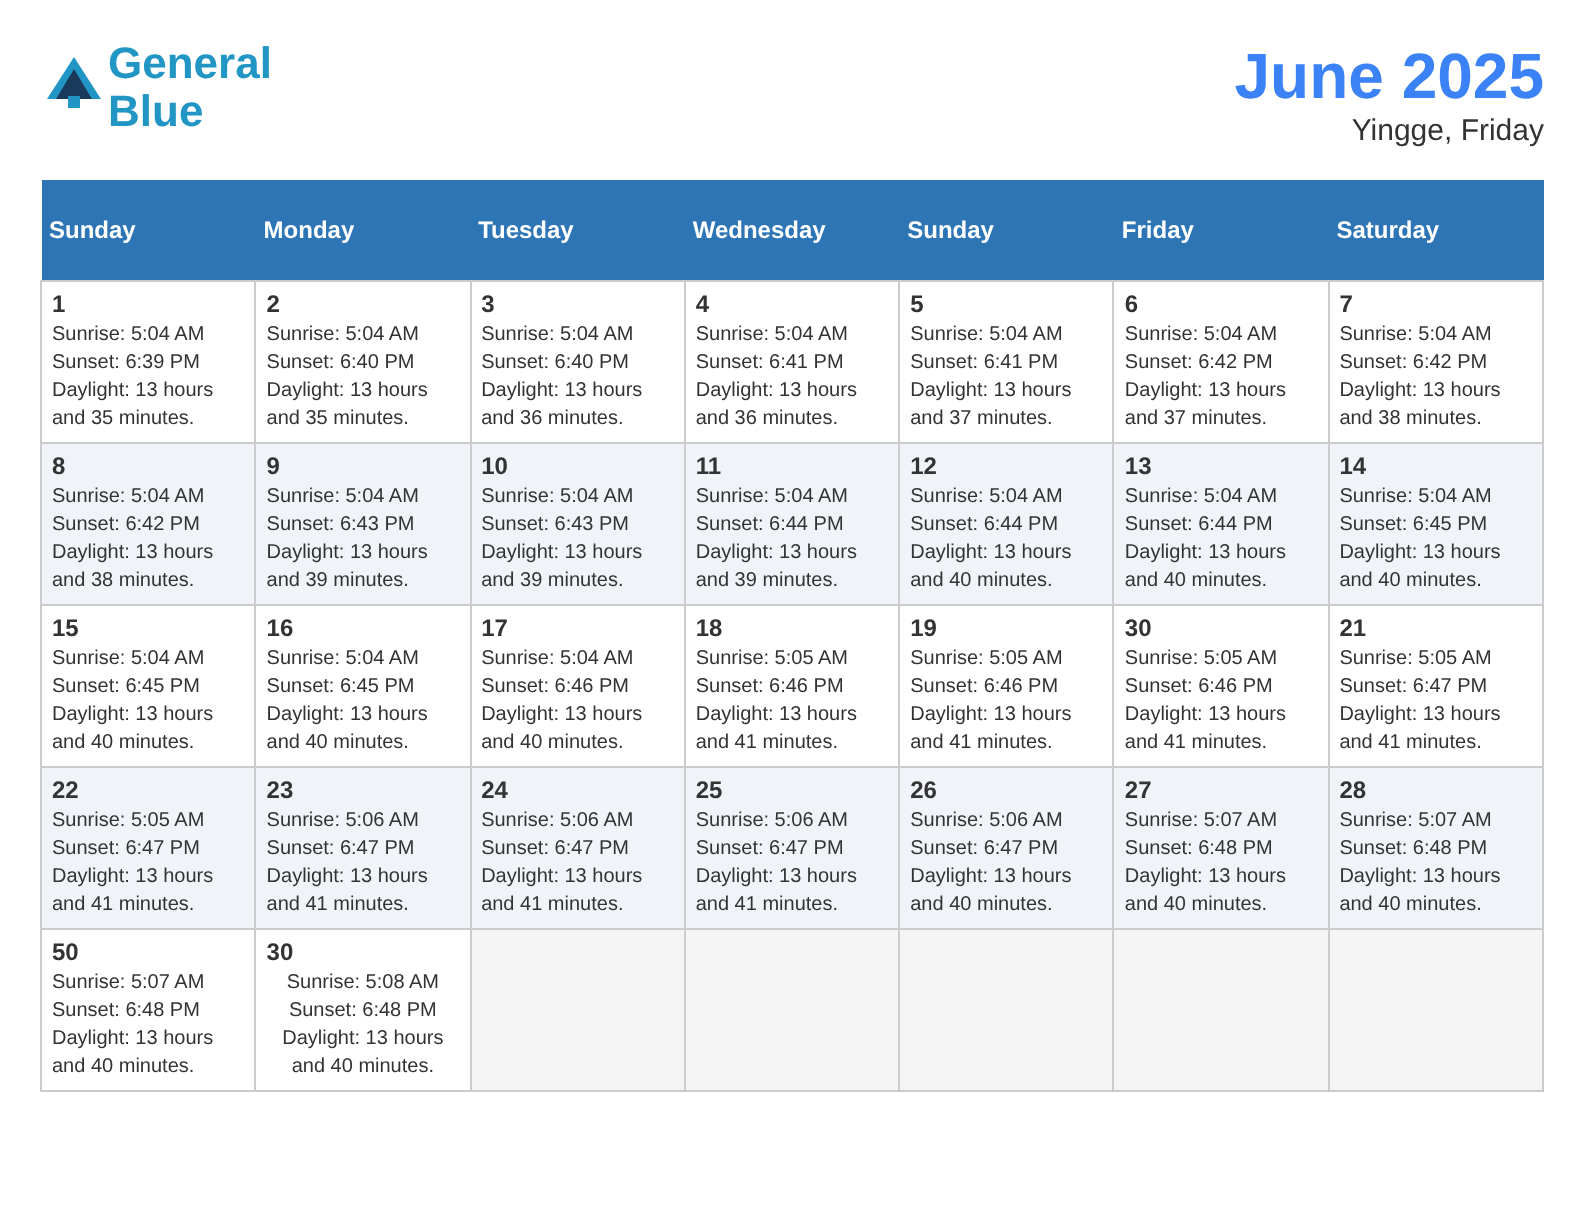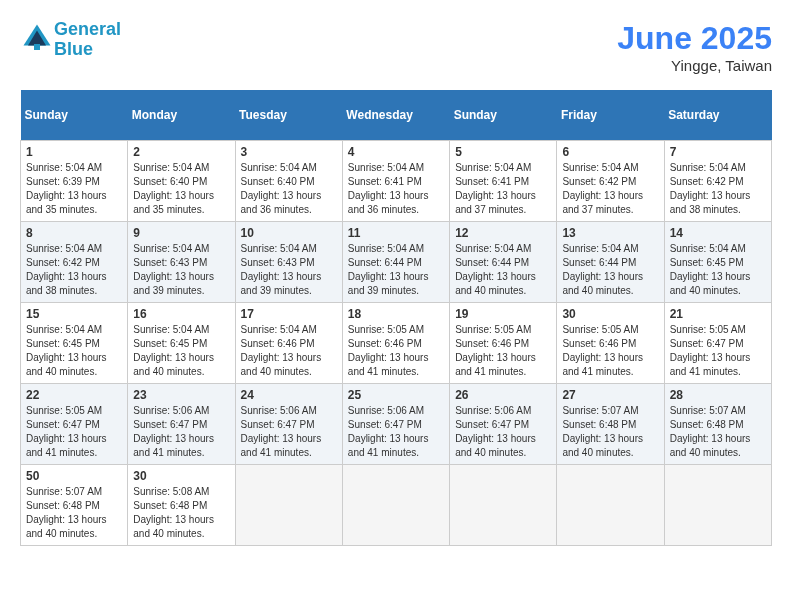--- a/index.html
+++ b/index.html
@@ -14,21 +14,21 @@
       display: flex;
       justify-content: space-between;
       align-items: flex-start;
       margin-bottom: 16px;
     }
     .logo {
       display: flex;
       align-items: center;
     }
     .logo-text {
-      font-size: 18px;
+      font-size: 22px;
       font-weight: bold;
       color: #1a3a5c;
       line-height: 1.1;
     }
     .logo-text span {
       color: #2196c4;
     }
     .logo-icon {
       width: 30px;
       height: 30px;
@@ -104,21 +104,21 @@
         <rect x="16" y="28" width="8" height="8" fill="#2196c4"></rect>
       </svg>
     </div>
     <div class="logo-text">
       <div><span>General</span></div>
       <div><span style="color:#2196c4">Blue</span></div>
     </div>
   </div>
   <div class="title-section">
     <div class="month-title">June 2025</div>
-    <div class="location">Yingge, Taiwan</div>
+    <div class="location">Yingge, Friday</div>
   </div>
 </div>
 
 <table>
   <thead>
     <tr>
       <th>Sunday</th>
       <th>Monday</th>
       <th>Tuesday</th>
       <th>Wednesday</th>
@@ -306,21 +306,21 @@
       </tr>
       <tr>
         <td>
           <span class="day-number">50</span>
           <div class="day-info" style="white-space: pre-line;">Sunrise: 5:07 AM
 Sunset: 6:48 PM
 Daylight: 13 hours and 40 minutes.</div>
         </td>
         <td>
           <span class="day-number">30</span>
-          <div class="day-info" style="white-space: pre-line;">Sunrise: 5:08 AM
+          <div class="day-info" style="white-space: pre-line; text-align: center;">Sunrise: 5:08 AM
 Sunset: 6:48 PM
 Daylight: 13 hours and 40 minutes.</div>
         </td>
         <td class="empty-cell"></td>
         <td class="empty-cell"></td>
         <td class="empty-cell"></td>
         <td class="empty-cell"></td>
         <td class="empty-cell"></td>
       </tr>
     </tbody>

